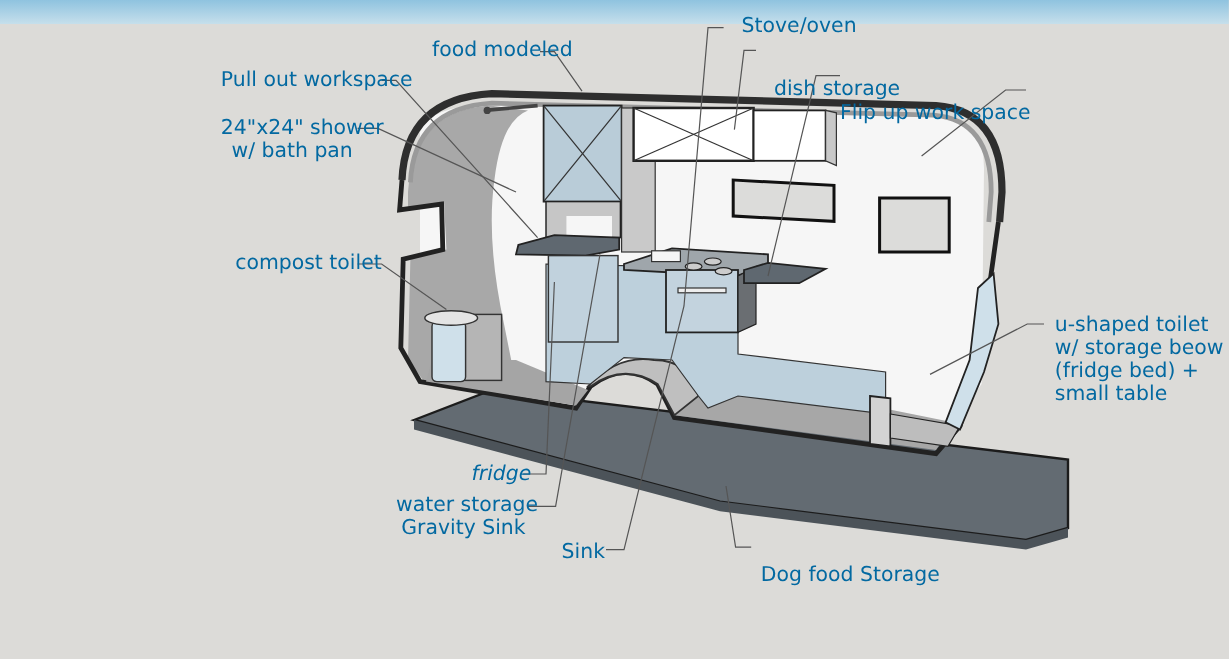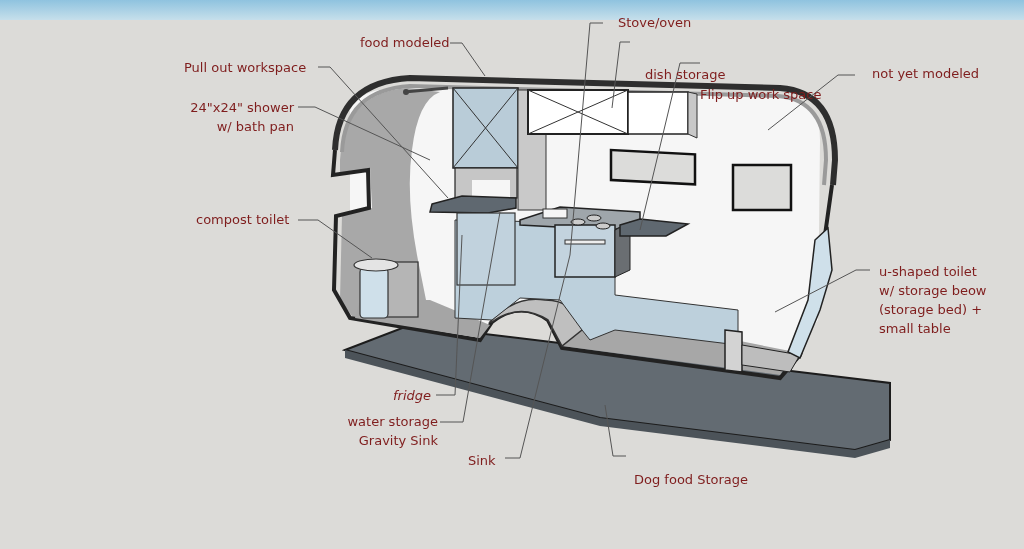--- a/index.html
+++ b/index.html
@@ -7,21 +7,21 @@
     width: 1024px; height: 549px; overflow: hidden; position: relative;
     background: #dcdbd8;
     font-family: "DejaVu Sans", sans-serif;
   }
   .sky {
     position: absolute; left: 0; top: 0; width: 1024px; height: 20px;
     background: linear-gradient(#8fc3df, #c6dfeb);
   }
   svg.scene { position: absolute; left: 0; top: 0; }
   .label {
-    position: absolute; font-size: 13px; color: #7f1d1d;
+    position: absolute; font-size: 17px; color: #0369a1;
     line-height: 19px; white-space: nowrap;
   }
   .label.right { text-align: right; }
 </style>
 </head>
 <body>
 
 <div class="sky"></div>
 
 <svg class="scene" width="1024" height="549" viewBox="0 0 1024 549">
@@ -122,26 +122,25 @@
 <div class="label right" style="left:184px;top:98px;width:110px;">
   <div>24"x24" shower</div>
   <div>w/ bath pan</div>
 </div>
 <div class="label" style="left:196px;top:210px;">compost toilet</div>
 
 <div class="label" style="left:618px;top:13px;">Stove/oven</div>
 <div class="label" style="left:645px;top:33px;margin-top:32px;">dish storage</div>
 <div class="label" style="left:700px;top:54px;margin-top:31px;">Flip up work space</div>
 <div class="label" style="left:872px;top:64px;">
-  <div>not yet modeled</div>
 </div>
 <div class="label" style="left:879px;top:262px;">
   <div>u-shaped toilet</div>
   <div>w/ storage beow</div>
-  <div>(storage bed) +</div>
+  <div>(fridge bed) +</div>
   <div>small table</div>
 </div>
 
 <div class="label" style="left:393px;top:386px;font-style:italic;">fridge</div>
 <div class="label right" style="left:330px;top:412px;width:108px;">
   <div>water storage</div>
   <div>Gravity Sink</div>
 </div>
 <div class="label" style="left:468px;top:451px;">Sink</div>
 <div class="label" style="left:634px;top:445px;margin-top:25px;">Dog food Storage</div>

